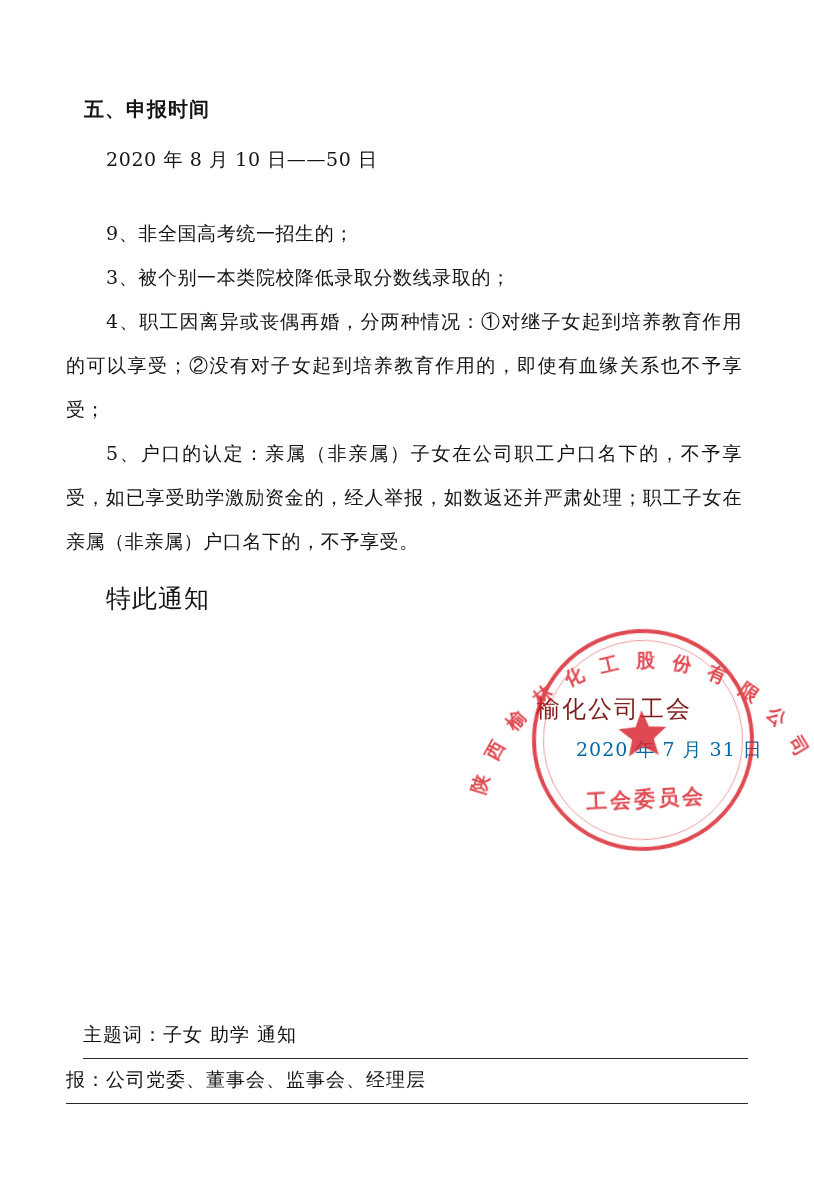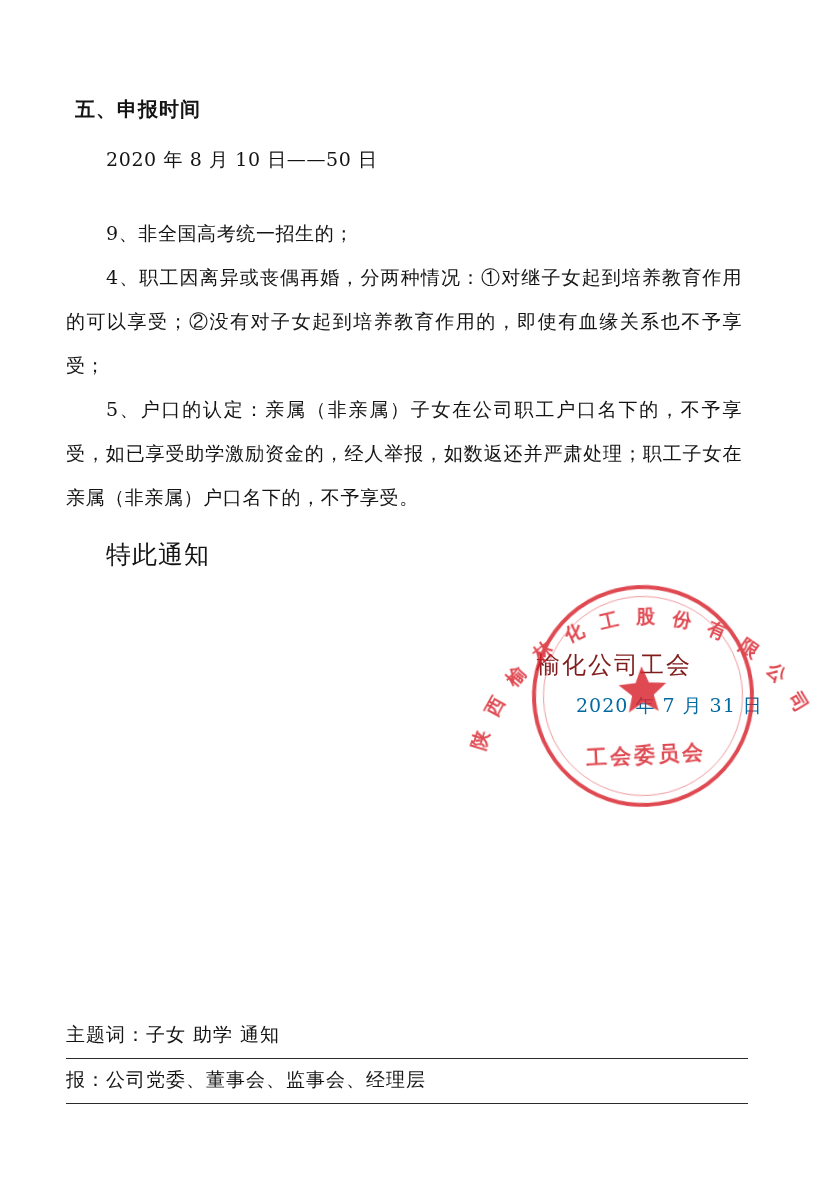--- a/index.html
+++ b/index.html
@@ -21,21 +21,21 @@
     width: 814px;
     height: 1200px;
     box-sizing: border-box;
     padding: 96px 72px 40px 66px;
   }
 
   .section-heading {
     font-size: 20px;
     font-weight: bold;
     letter-spacing: 1px;
-    margin: 0 0 0 7px;
+    margin: 0 0 0 16px;
     padding-left: 2px;
   }
 
   .para {
     font-size: 19px;
     line-height: 44px;
     letter-spacing: 0.6px;
     margin: 0;
     text-align: justify;
   }
@@ -151,20 +151,21 @@
   .footer-row {
     font-size: 19px;
     letter-spacing: 1px;
     line-height: 40px;
     padding-bottom: 4px;
     border-bottom: 1.5px solid #2b2b2b;
     white-space: nowrap;
   }
   .footer-row.first {
     border-top: none;
+    margin-left: 17px;
   }
   .footer-label {
     font-weight: normal;
   }
 </style>
 </head>
 <body>
 
 <div class="page">
 
@@ -173,20 +174,21 @@
   </div>
 
   <div class="gap-sm"></div>
 
   <p class="para indent2">2020 年 8 月 10 日——50 日</p>
 
   <div class="gap-md"></div>
 
 
   <p class="para indent2">9、非全国高考统一招生的；</p>
+  <p class="para indent2">3、被个别一本类院校降低录取分数线录取的；</p>
   <p class="para indent2">4、职工因离异或丧偶再婚，分两种情况：①对继子女起到培养教育作用的可以享受；②没有对子女起到培养教育作用的，即使有血缘关系也不予享受；</p>
   <p class="para indent2">5、户口的认定：亲属（非亲属）子女在公司职工户口名下的，不予享受，如已享受助学激励资金的，经人举报，如数返还并严肃处理；职工子女在亲属（非亲属）户口名下的，不予享受。</p>
 
   <div class="gap-sm"></div>
 
   <p class="notice-line">特此通知</p>
 
   <div class="sign-block">
 
     <div class="signer">榆化公司工会</div>

